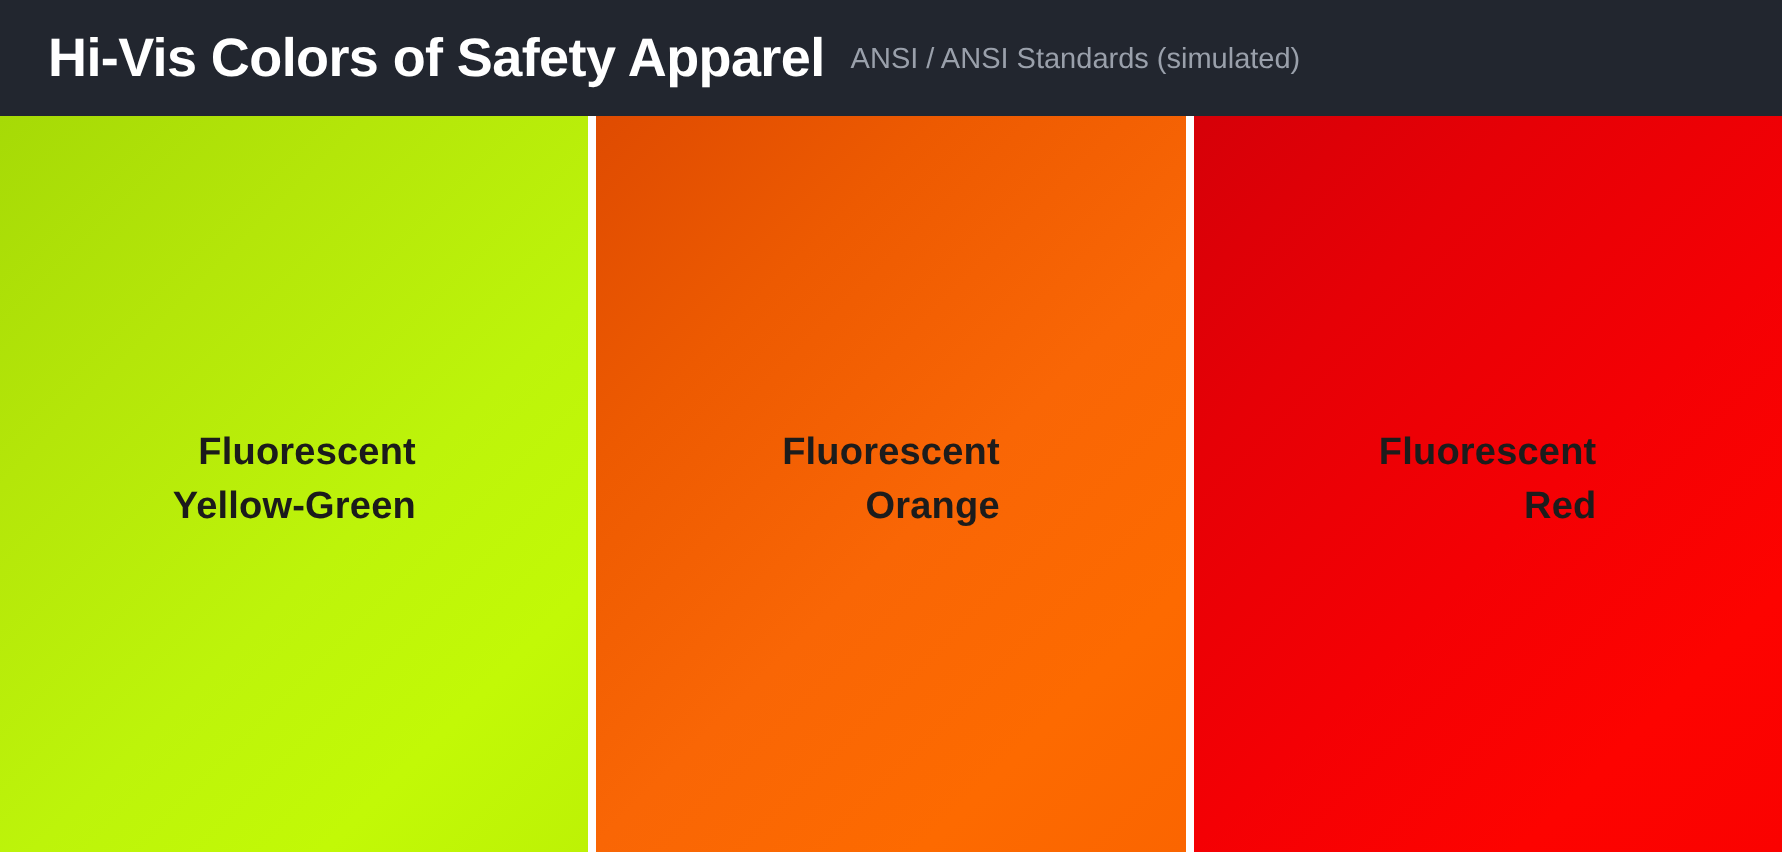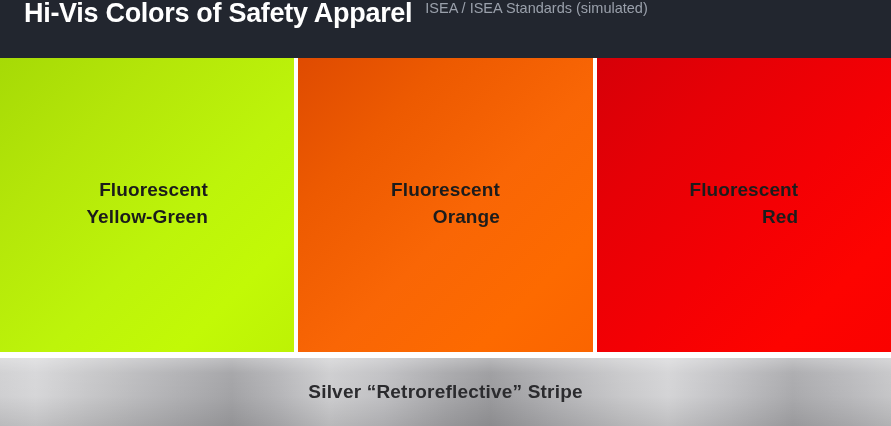--- a/index.html
+++ b/index.html
@@ -22,20 +22,21 @@
     display: flex;
     flex-direction: column;
   }
 
   
   .header {
     height: 58px;
     flex: 0 0 58px;
     background: #22262f;
     display: flex;
+    align-items: center;
     padding: 0 0 0 24px;
     box-sizing: border-box;
     overflow: hidden;
   }
   .header-title {
     color: #ffffff;
     font-family: "Liberation Sans", sans-serif;
     font-size: 27px;
     font-weight: bold;
     letter-spacing: -0.3px;
@@ -163,21 +164,21 @@
     white-space: nowrap;
   }
 </style>
 </head>
 <body>
 
 <div class="figure">
 
   <div class="header">
     <span class="header-title">Hi-Vis Colors of Safety Apparel</span>
-    <span class="header-subtitle">ISEA / ISEA Standards (simulated)</span>
+    <span class="header-subtitle">ANSI / ANSI Standards (simulated)</span>
   </div>
 
   <div class="swatch-row">
 
     <div class="swatch swatch-yellow-green">
       <div class="swatch-label">Fluorescent
 Yellow-Green</div>
     </div>
 
     <div class="swatch swatch-orange">
@@ -185,17 +186,14 @@
 Orange</div>
     </div>
 
     <div class="swatch swatch-red">
       <div class="swatch-label">Fluorescent
 Red</div>
     </div>
 
   </div>
 
-  <div class="silver-stripe">
-    <span class="silver-label">Silver “Retroreflective” Stripe</span>
-  </div>
 
 </div>
 
 </body></html>

